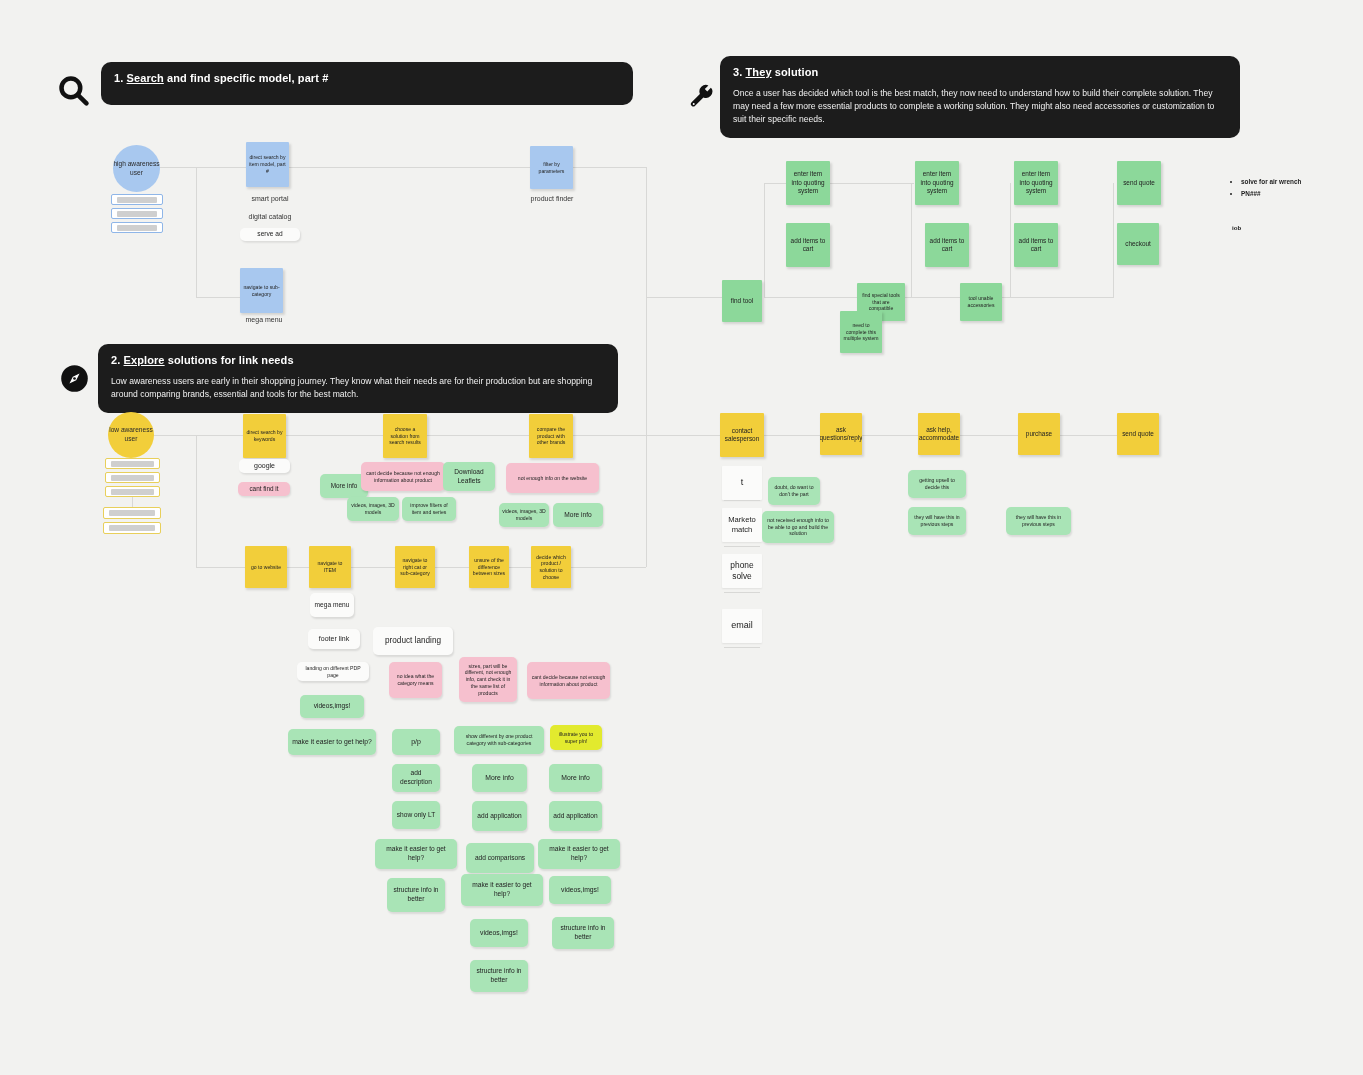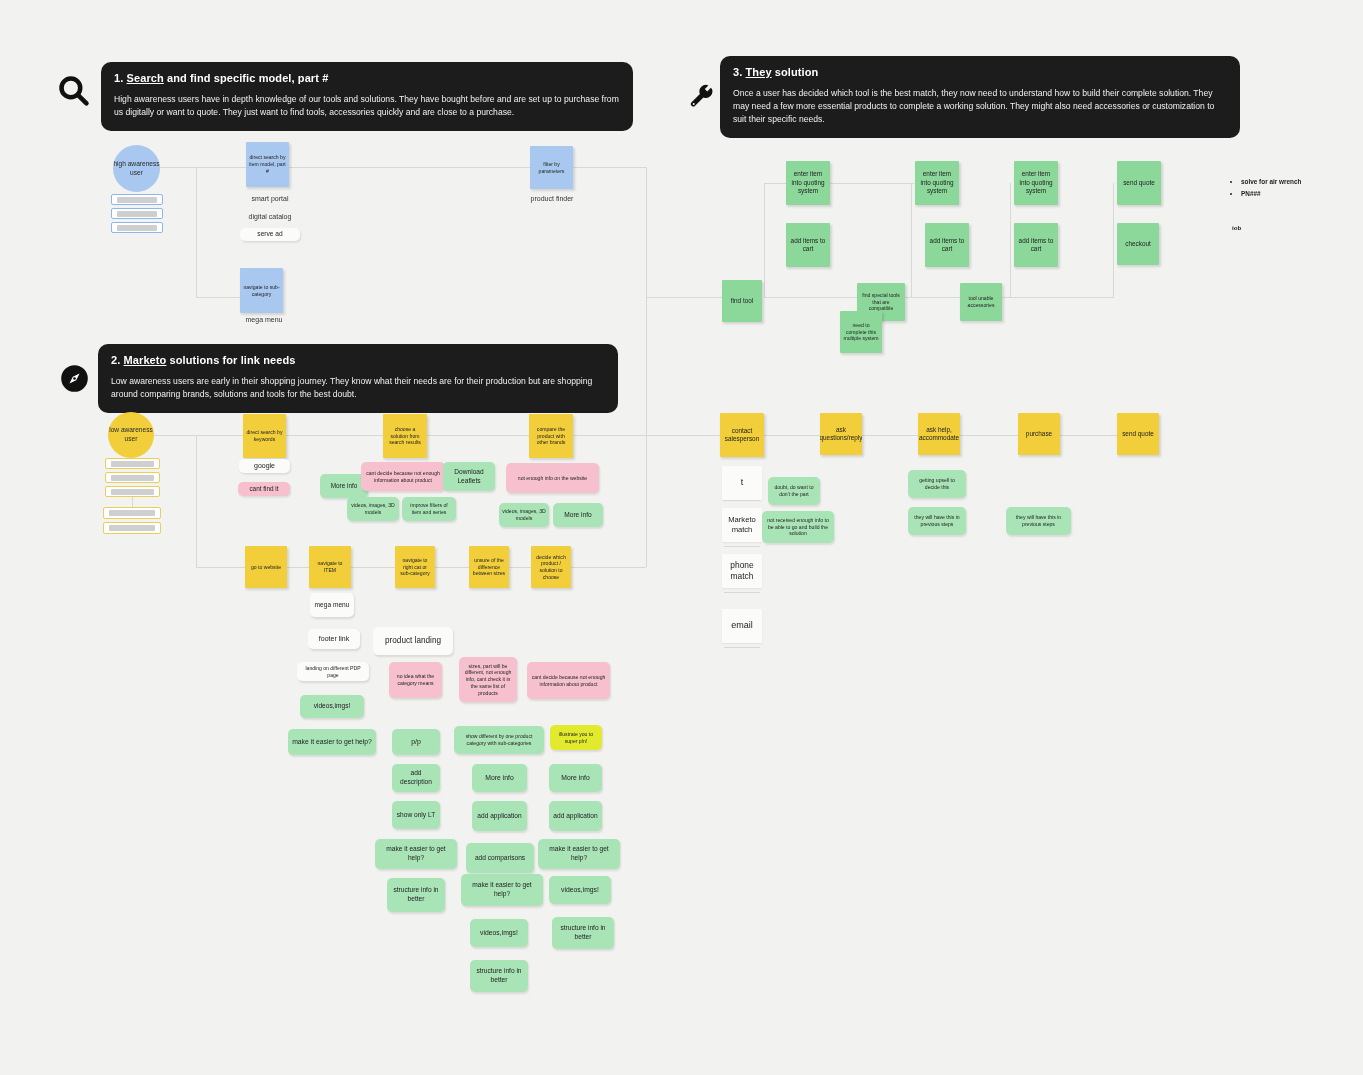--- a/index.html
+++ b/index.html
@@ -115,36 +115,35 @@
     <svg width="34" height="34" viewBox="0 0 24 24" fill="none" stroke="#111" stroke-width="3.2">
       <circle cx="10.5" cy="10.5" r="6.6"></circle>
         <line x1="15.4" y1="15.4" x2="21.5" y2="21.5" stroke-linecap="round"></line>
     </svg>
   </div>
   <div class="callout" style="left:101px; top:62px; width:532px;">
     <div class="c-title">
       <span>1.</span>
       <u>Search</u><span> and find specific model, part #</span>
     </div>
-    <div class="c-body">High awareness users have in depth knowledge of our tools and solutions. They have bought before and are set up to purchase from us digitally or want to quote. They just want to find tools, accessories quickly and are close to a purchase.</div>
   </div>
 
   <div class="ic" style="left:58px; top:362px; width:32px; height:32px;">
     <svg width="29" height="29" viewBox="0 0 24 24">
       <circle cx="12" cy="12" r="11" fill="#111"></circle>
       <polygon points="16.2,7.8 10.6,10.6 7.8,16.2 13.4,13.4" fill="#fff"></polygon>
       <circle cx="12" cy="12" r="1.1" fill="#111"></circle>
     </svg>
   </div>
   <div class="callout" style="left:98px; top:344px; width:520px;">
     <div class="c-title">
       <span>2.</span>
-      <u>Marketo</u><span> solutions for link needs</span>
-    </div>
-    <div class="c-body">Low awareness users are early in their shopping journey. They know what their needs are for their production but are shopping around comparing brands, solutions and tools for the best doubt.</div>
+      <u>Explore</u><span> solutions for link needs</span>
+    </div>
+    <div class="c-body">Low awareness users are early in their shopping journey. They know what their needs are for their production but are shopping around comparing brands, essential and tools for the best match.</div>
   </div>
 
   <div class="ic" style="left:686px; top:82px; width:32px; height:32px;">
     <svg width="28" height="28" viewBox="0 0 24 24">
       <path d="M20.5 4.2a5.6 5.6 0 0 1-7.3 7.3L6.1 18.6a2.1 2.1 0 1 1-3-3l7.1-7.1a5.6 5.6 0 0 1 7.3-7.3l-3.1 3.1 2.1 2.1 3.1-3.1z" fill="#111"></path>
       <circle cx="4.9" cy="17.2" r=".85" fill="#fff"></circle>
     </svg>
   </div>
   <div class="callout" style="left:720px; top:56px; width:520px;">
     <div class="c-title">
@@ -412,21 +411,21 @@
     <span>send quote</span>
     </div>
 
   <div class="note sq wht" style="left:722px; top:466px; width:40px; height:34px; font-size:9px;">
     <span>t</span>
     </div>
   <div class="note sq wht" style="left:722px; top:508px; width:40px; height:34px; font-size:7.6px;">
     <span>Marketo match</span>
     </div>
   <div class="note sq wht" style="left:722px; top:554px; width:40px; height:34px; font-size:8.4px;">
-    <span>phone match</span>
+    <span>phone solve</span>
     </div>
   <div class="note sq wht" style="left:722px; top:609px; width:40px; height:34px; font-size:9px;">
     <span>email</span>
     </div>
   <div class="line h" style="left:724px; top:500px; width:36px;"></div>
   <div class="line h" style="left:724px; top:546px; width:36px;"></div>
   <div class="line h" style="left:724px; top:592px; width:36px;"></div>
   <div class="line h" style="left:724px; top:647px; width:36px;"></div>
 
   <div class="note rd grnl" style="left:768px; top:477px; width:52px; height:28px;">

